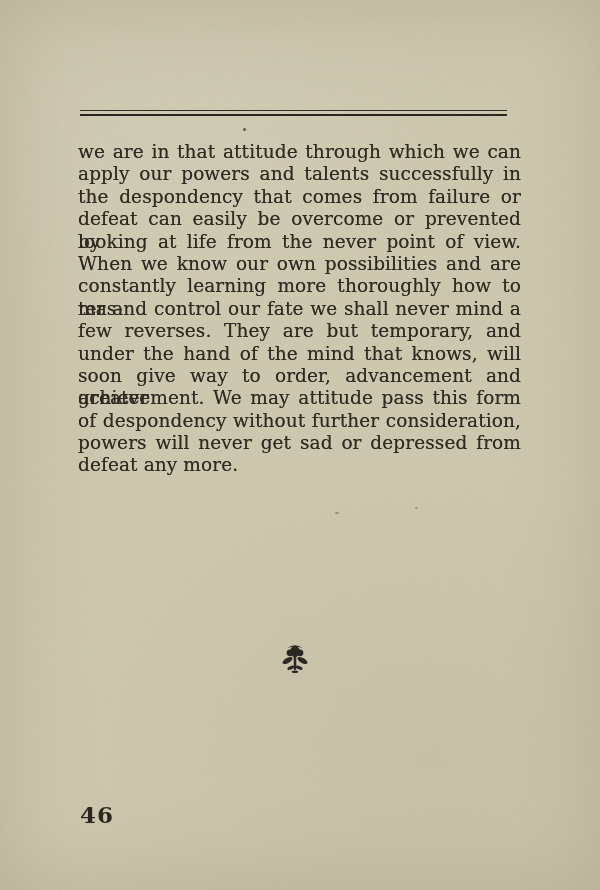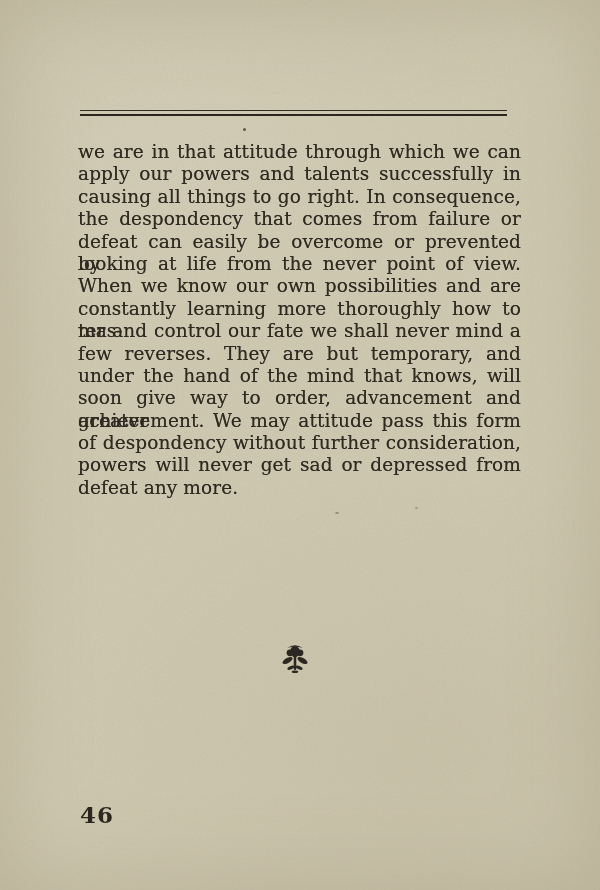--- a/index.html
+++ b/index.html
@@ -110,21 +110,20 @@
       <feColorMatrix in="n" type="matrix" values="0 0 0 0 0.45  0 0 0 0 0.42  0 0 0 0 0.33  0.6 0.6 0.6 0 0"></feColorMatrix>
     </filter>
     <rect width="100%" height="100%" filter="url(#grain-f)"></rect>
   </svg>
 
   <div class="double-rule"></div>
 
   <div class="body-text">
     <div class="tline">we are in that attitude through which we can</div>
     <div class="tline">apply our powers and talents successfully in</div>
-    <div class="tline">causing all things to go right.  In consequence,</div>
     <div class="tline">the despondency that comes from failure or</div>
     <div class="tline">defeat can easily be overcome or prevented by</div>
     <div class="tline">looking at life from the never point of view.</div>
     <div class="tline">When we know our own possibilities and are</div>
     <div class="tline">constantly learning more thoroughly how to mas-</div>
     <div class="tline">ter and control our fate we shall never mind a</div>
     <div class="tline">few reverses.  They are but temporary, and</div>
     <div class="tline">under the hand of the mind that knows, will</div>
     <div class="tline">soon give way to order, advancement and greater</div>
     <div class="tline">achievement.  We may attitude pass this form</div>

